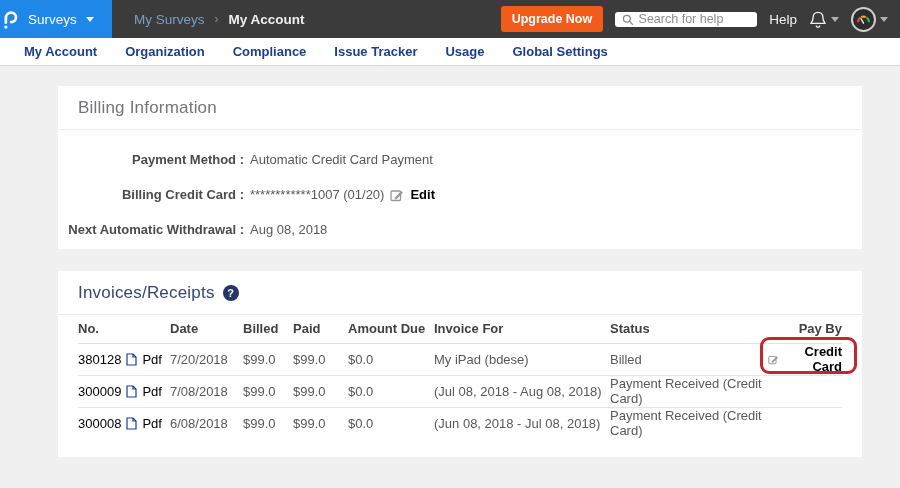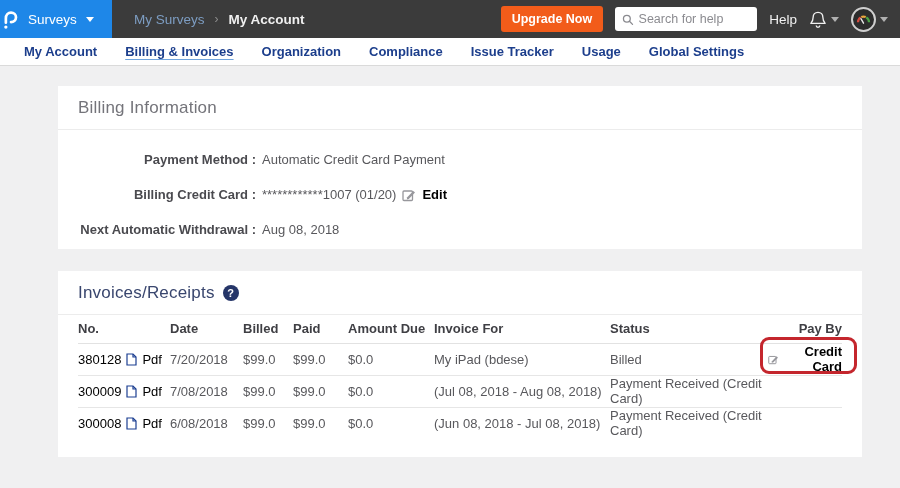--- a/index.html
+++ b/index.html
@@ -26,21 +26,21 @@
   .crumb-current { color:#f0f0f0; font-weight:bold; }
 
   .topbar-right { margin-left:auto; display:flex; align-items:center; gap:12px; padding-right:12px; }
   .upgrade-btn {
     background:#f25c1a; color:#fff; font-weight:bold; font-size:12.5px;
     border:none; border-radius:3px; padding:6px 11px; cursor:pointer;
     font-family:Liberation Sans, sans-serif;
   }
   .search-box {
     display:flex; align-items:center; background:#fff; border-radius:3px;
-    width:142px; height:24px; padding:0 7px; gap:5px;
+    width:142px; height:15px; padding:0 7px; gap:5px;
   }
   .search-box input {
     border:none; outline:none; width:100%; font-size:12.5px; color:#444;
     font-family:inherit; background:transparent;
   }
   .search-box input::placeholder { color:#8b8b90; }
   .help-label { color:#f2f2f2; font-size:13.5px; cursor:pointer; }
   .bell-wrap, .avatar-wrap { display:flex; align-items:center; gap:4px; cursor:pointer; }
   .avatar { width:25px; height:25px; border-radius:50%; background:#2c2c2c; border:2px solid #cfcfcf; display:flex; align-items:center; justify-content:center; }
 
@@ -57,21 +57,21 @@
   .card2 { margin-top:22px; height:186px; }
   .card-title-row { padding:12px 20px 11px 20px; border-bottom:1px solid #ececec; display:flex; align-items:center; gap:8px; }
   .card-title { font-size:17px; color:#74747a; letter-spacing:.2px; }
   .card2 .card-title { color:#39466e; }
   .help-icon {
     width:16px; height:16px; border-radius:50%; background:#253568; color:#fff;
     font-size:11px; font-weight:bold; display:flex; align-items:center; justify-content:center; cursor:pointer;
   }
 
   
-  .info-body { padding:22px 0 18px 16px; }
+  .info-body { padding:22px 0 18px 4px; }
   .info-row { display:flex; align-items:center; margin-bottom:20px; }
   .info-row:last-child { margin-bottom:0; }
   .info-label { width:182px; text-align:right; font-weight:bold; color:#4a4a4f; flex:none; }
   .info-value { margin-left:6px; color:#58585c; display:flex; align-items:center; gap:6px; }
   .link { color:#000000; cursor:pointer; text-decoration:none; }
   .edit-link { font-weight:bold; }
 
   
   table { border-collapse:collapse; width:764px; margin:0 20px; table-layout:fixed; }
   col.c-no{width:92px} col.c-date{width:73px} col.c-billed{width:50px} col.c-paid{width:55px}
@@ -139,21 +139,20 @@
           <line x1="8" y1="11" x2="5.2" y2="6.2" stroke="#e8e8e8" stroke-width="1.5" stroke-linecap="round"></line>
         </svg>
       </div>
       <span class="caret gray"></span>
     </div>
   </div>
 </div>
 
 <div class="tabbar">
   <span class="tab">My Account</span>
-  <span class="tab active">Billing &amp; Invoices</span>
   <span class="tab">Organization</span>
   <span class="tab">Compliance</span>
   <span class="tab">Issue Tracker</span>
   <span class="tab">Usage</span>
   <span class="tab">Global Settings</span>
 </div>
 
 <div class="card card1">
   <div class="card-title-row">
     <span class="card-title">Billing Information</span>

